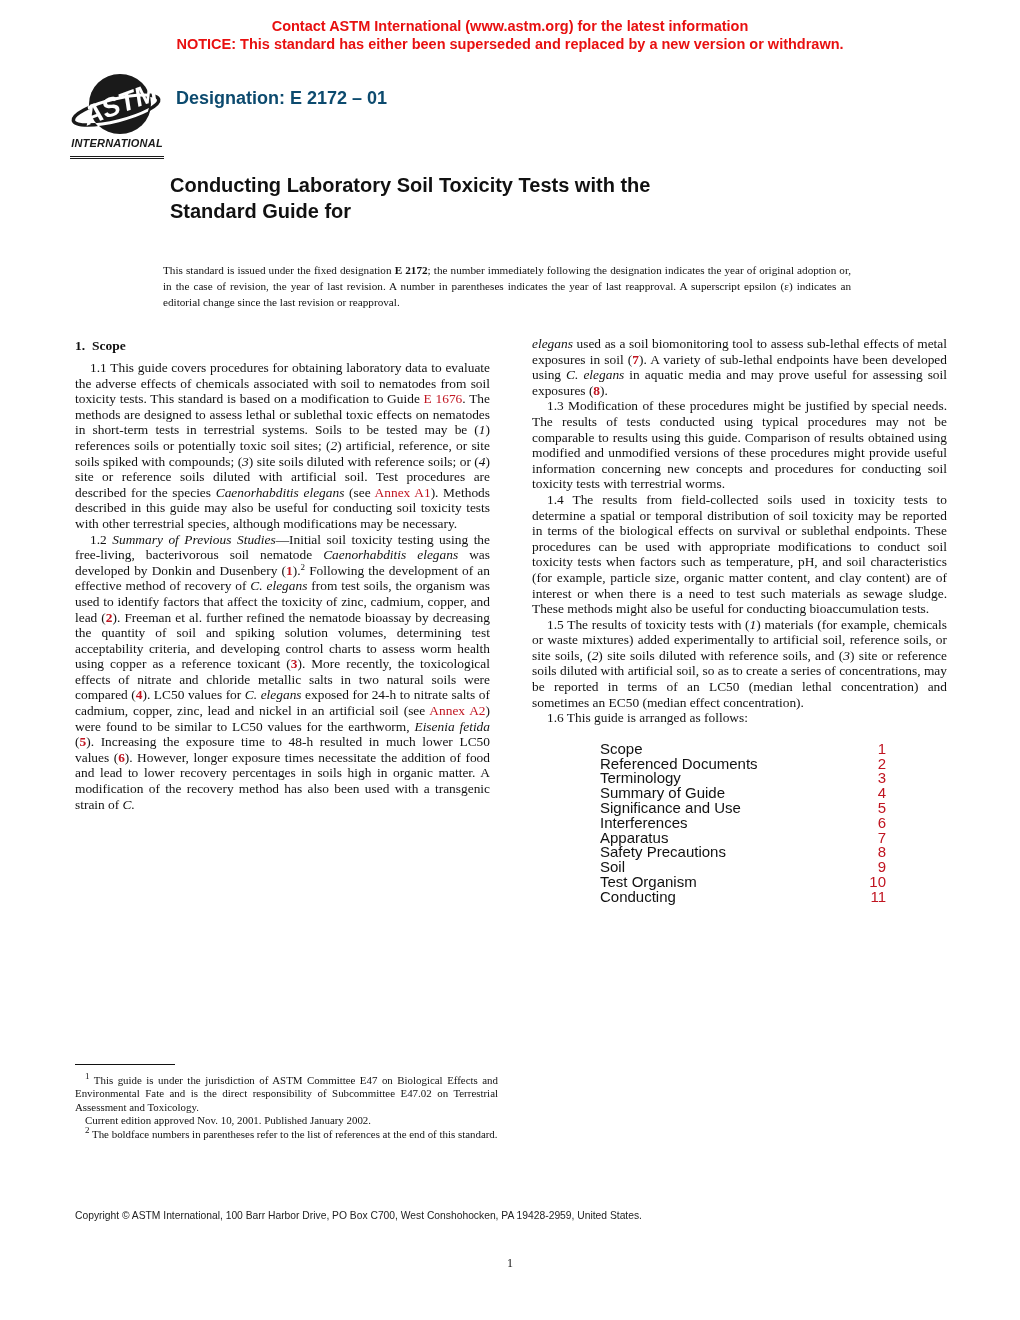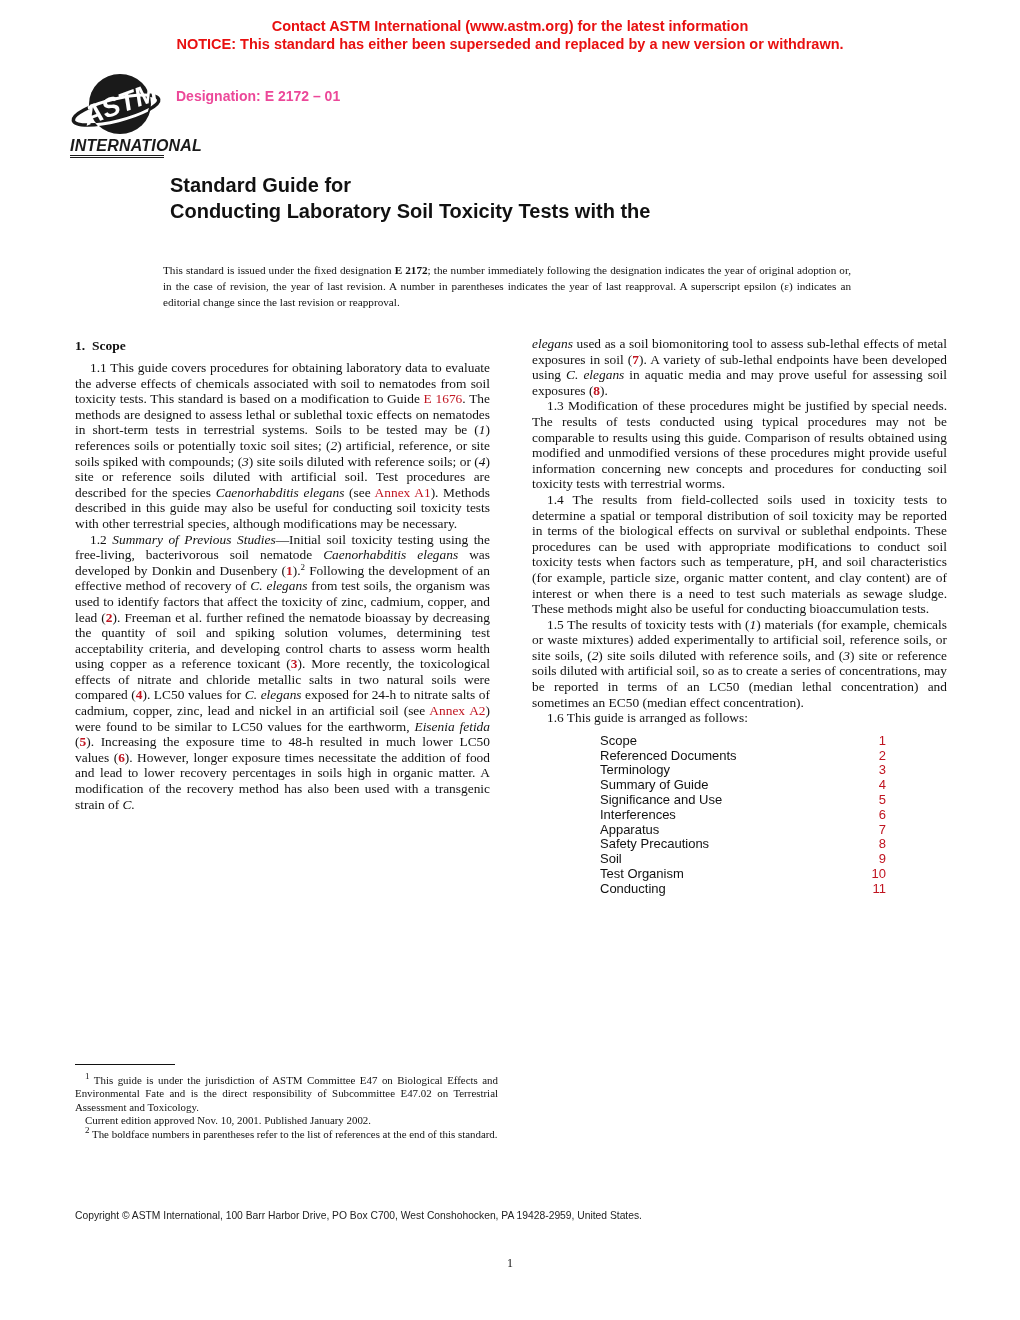--- a/index.html
+++ b/index.html
@@ -11,26 +11,26 @@
   
   .notice {
     position:absolute; top:18px; left:0; right:0; text-align:center;
     font-family:"Liberation Sans", sans-serif; font-weight:bold;
     font-size:14.5px; line-height:17.5px; color:var(--notice-red,#e60000);
   }
   
   .logo { position:absolute; left:70px; top:72px; width:104px; }
   .logo-sub {
     font-family:"Liberation Sans", sans-serif; font-style:italic; font-weight:bold;
-    font-size:16px; letter-spacing:0.2px; text-align:center; width:94px;
-    border-bottom:3px double #1a1a1a; padding-bottom:0; margin-top:-7px; color:#1a1a1a;
+    font-size:11px; letter-spacing:0.2px; text-align:center; width:94px;
+    border-bottom:3px double #1a1a1a; padding-bottom:7px; margin-top:-7px; color:#1a1a1a;
   }
   .designation {
     position:absolute; left:176px; top:88px;
-    font-family:"Liberation Sans", sans-serif; font-weight:bold; font-size:14px; color:#ec4899;
+    font-family:"Liberation Sans", sans-serif; font-weight:bold; font-size:18px; color:#0c4a6e;
   }
   
   .title {
     position:absolute; left:170px; top:172px; width:640px;
     font-family:"Liberation Sans", sans-serif; font-weight:bold;
     font-size:20px; line-height:26px; color:#111;
   }
   .title .ital { font-style:italic; }
   .title sup { font-size:12px; }
   
@@ -44,22 +44,22 @@
   }
   .para { font-size:13.4px; line-height:15.6px; text-align:justify; margin:0; }
   .para.indent { text-indent:15px; }
   sup { font-size:9px; line-height:0; }
   .s-i { font-style:italic; }
   .s-b { font-weight:bold; }
   .s-red  { color:var(--link-red,#c01420); }
   .s-redb { color:var(--link-red,#c01420); font-weight:bold; }
   
   .toc {
-    margin:8px 0 0 68px; width:286px;
-    font-family:"Liberation Sans", sans-serif; font-size:13px; line-height:14.8px;
+    margin:16px 0 0 68px; width:286px;
+    font-family:"Liberation Sans", sans-serif; font-size:15px; line-height:14.8px;
   }
   .toc-row { display:flex; justify-content:space-between; }
   .toc-num { color:var(--link-red,#c01420); }
   
   .footnotes { position:absolute; left:75px; top:1064px; width:423px; }
   .fn-rule { width:100px; border:none; border-top:1.5px solid #111; margin:0 0 9px 0; }
   .footnotes .para { font-size:10.9px; line-height:13.4px; }
   .footnotes .para.indent { text-indent:10px; }
   
   .copyright {
@@ -89,22 +89,22 @@
       <ellipse cx="46" cy="38" rx="44" ry="11" fill="none" stroke="#1a1a1a" stroke-width="3.5" transform="rotate(-14 46 38)"></ellipse>
       <ellipse cx="46" cy="38" rx="44" ry="11" fill="none" stroke="#ffffff" stroke-width="3" transform="rotate(-14 46 38)" clip-path="url(#globeClip)"></ellipse>
       <text x="50" y="41" text-anchor="middle" fill="#ffffff" font-family="Liberation Sans, sans-serif" font-size="27" font-weight="bold" font-style="italic" transform="rotate(-20 50 32)">ASTM</text>
     </svg>
     <div class="logo-sub">INTERNATIONAL</div>
   </div>
 
   <div class="designation">Designation: E 2172 – 01</div>
 
   <div class="title">
+    <div>Conducting Laboratory Soil Toxicity Tests with the</div>
     <div>Standard Guide for</div>
-    <div>Conducting Laboratory Soil Toxicity Tests with the</div>
   </div>
 
   <div class="preamble">
       <p class="para"><span>This standard is issued under the fixed designation </span><span class="s-b">E 2172</span><span>; the number immediately following the designation indicates the year of original adoption or, in the case of revision, the year of last revision. A number in parentheses indicates the year of last reapproval. A superscript epsilon (ε) indicates an editorial change since the last revision or reapproval.</span></p>
     </div>
 
   <div class="columns">
     <div class="col">
       <div class="scope-heading">1.  Scope</div>
       <div>

